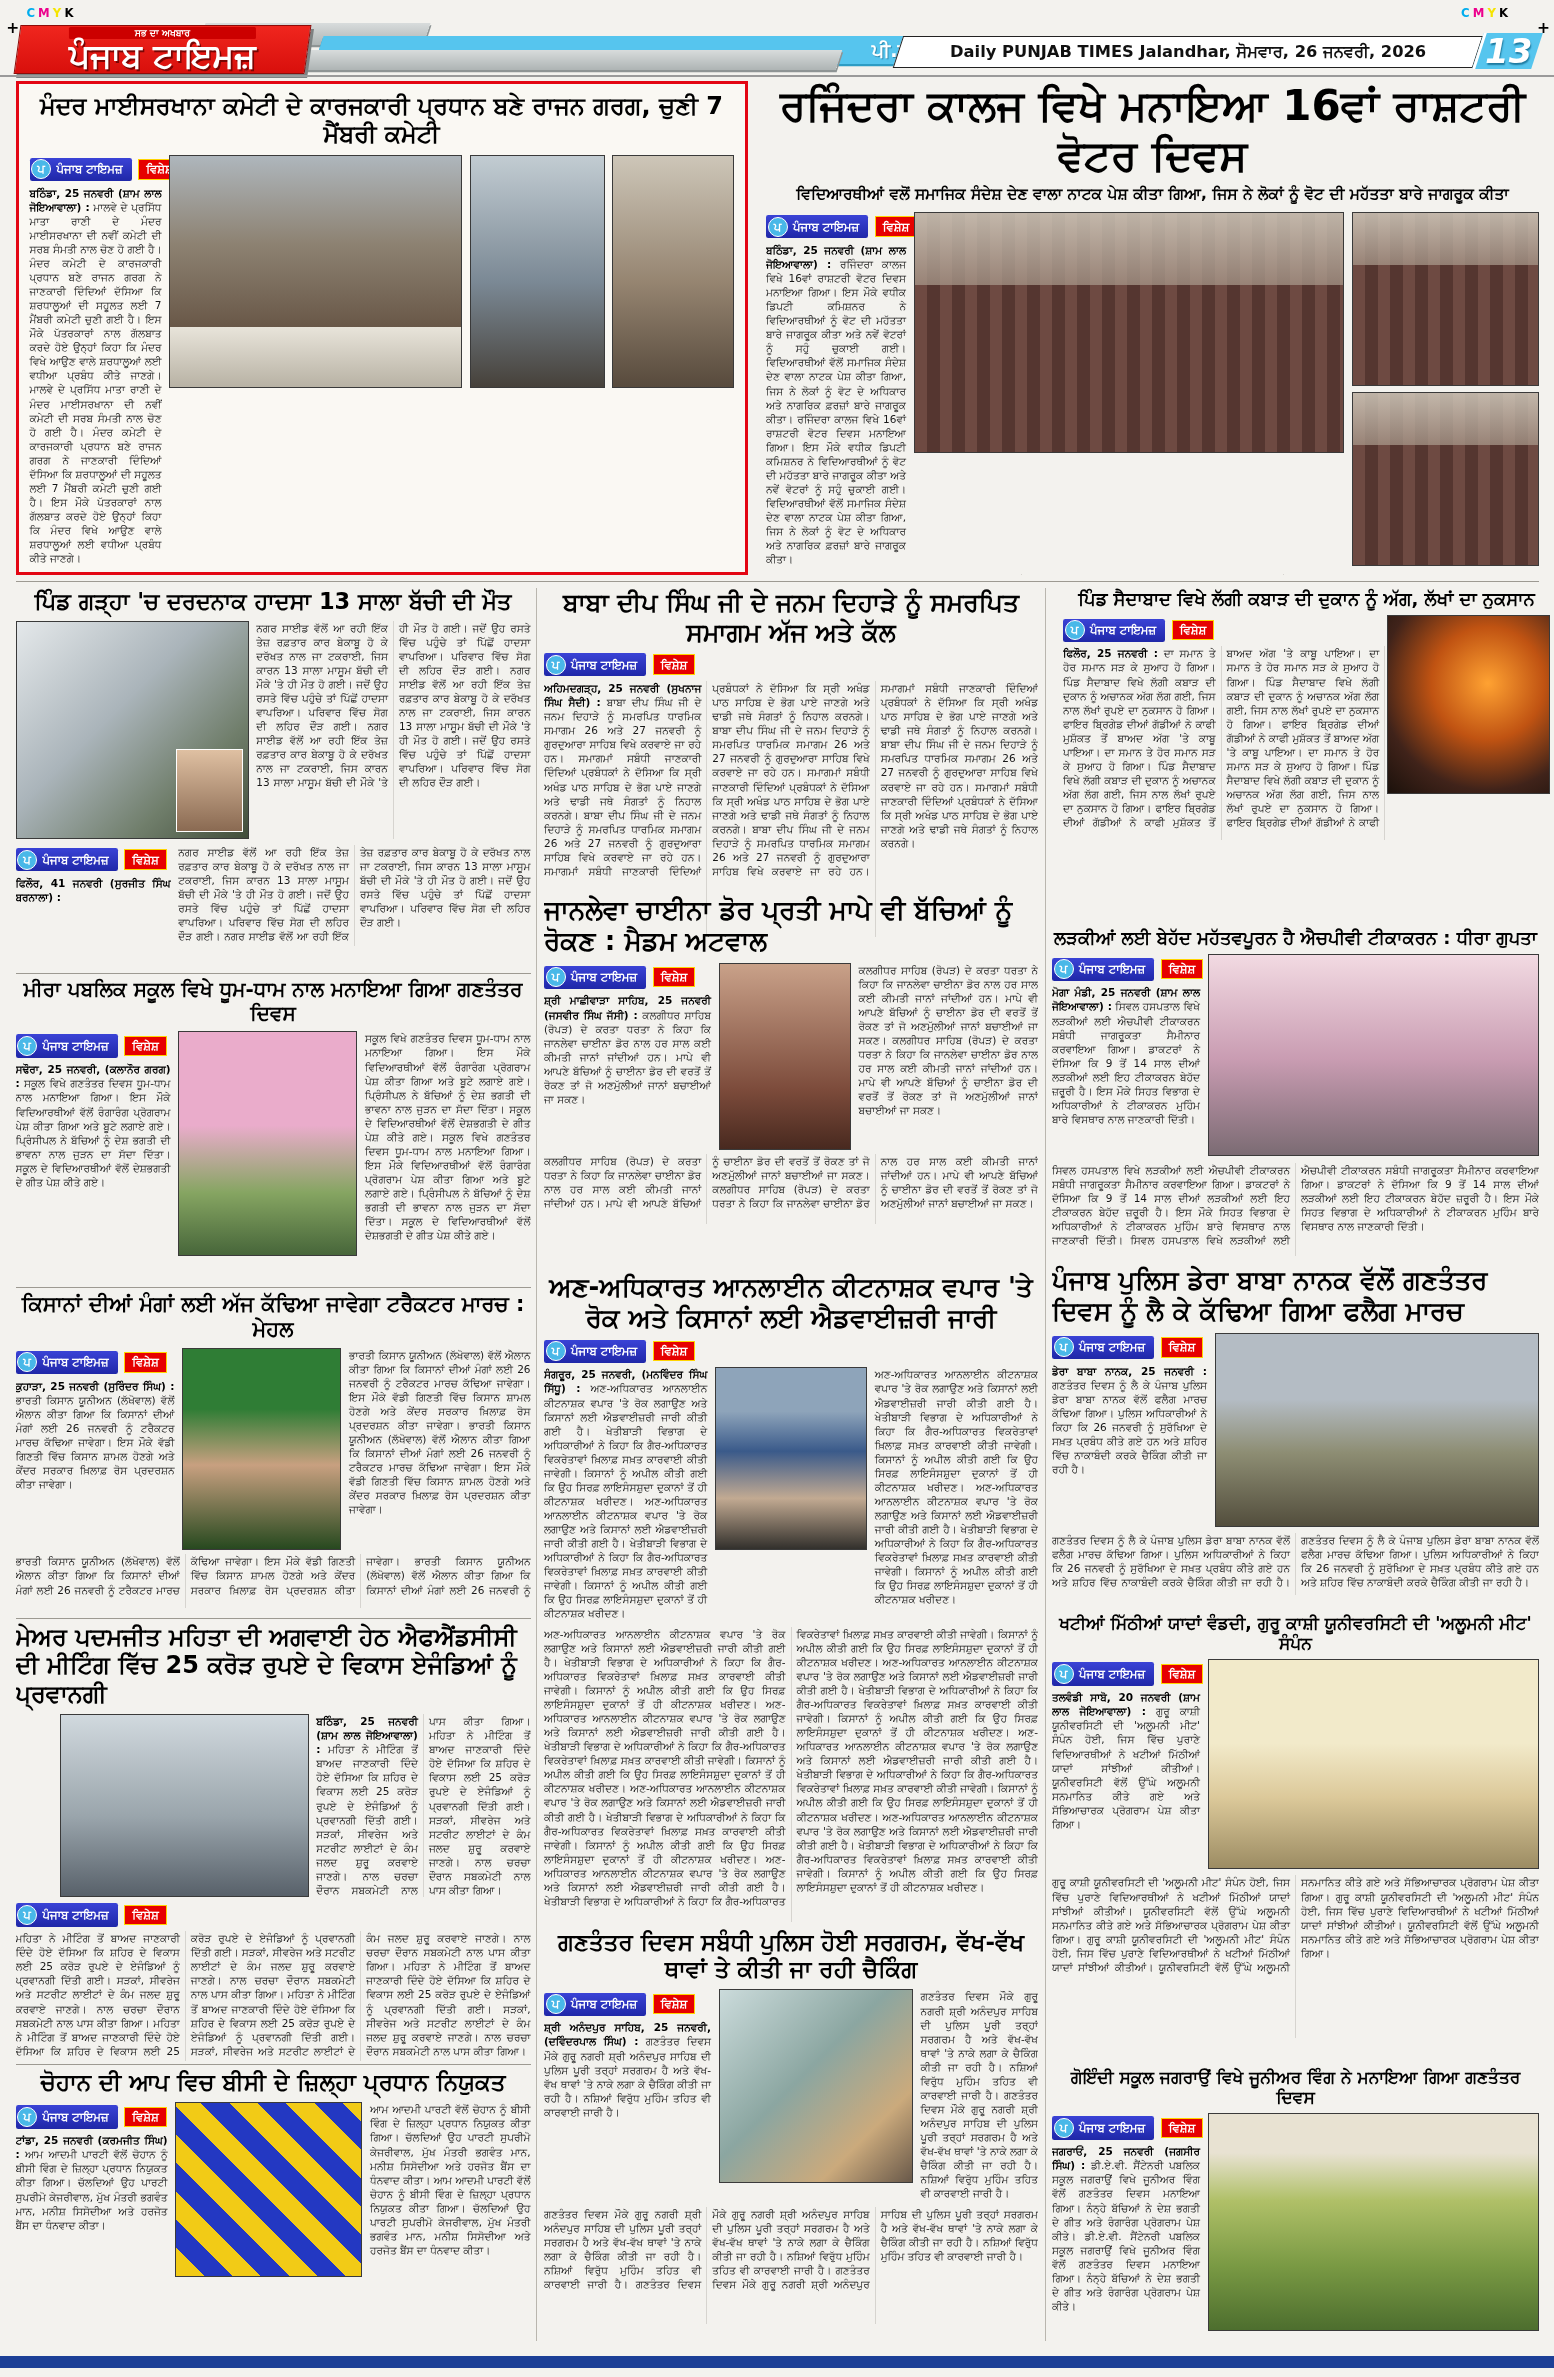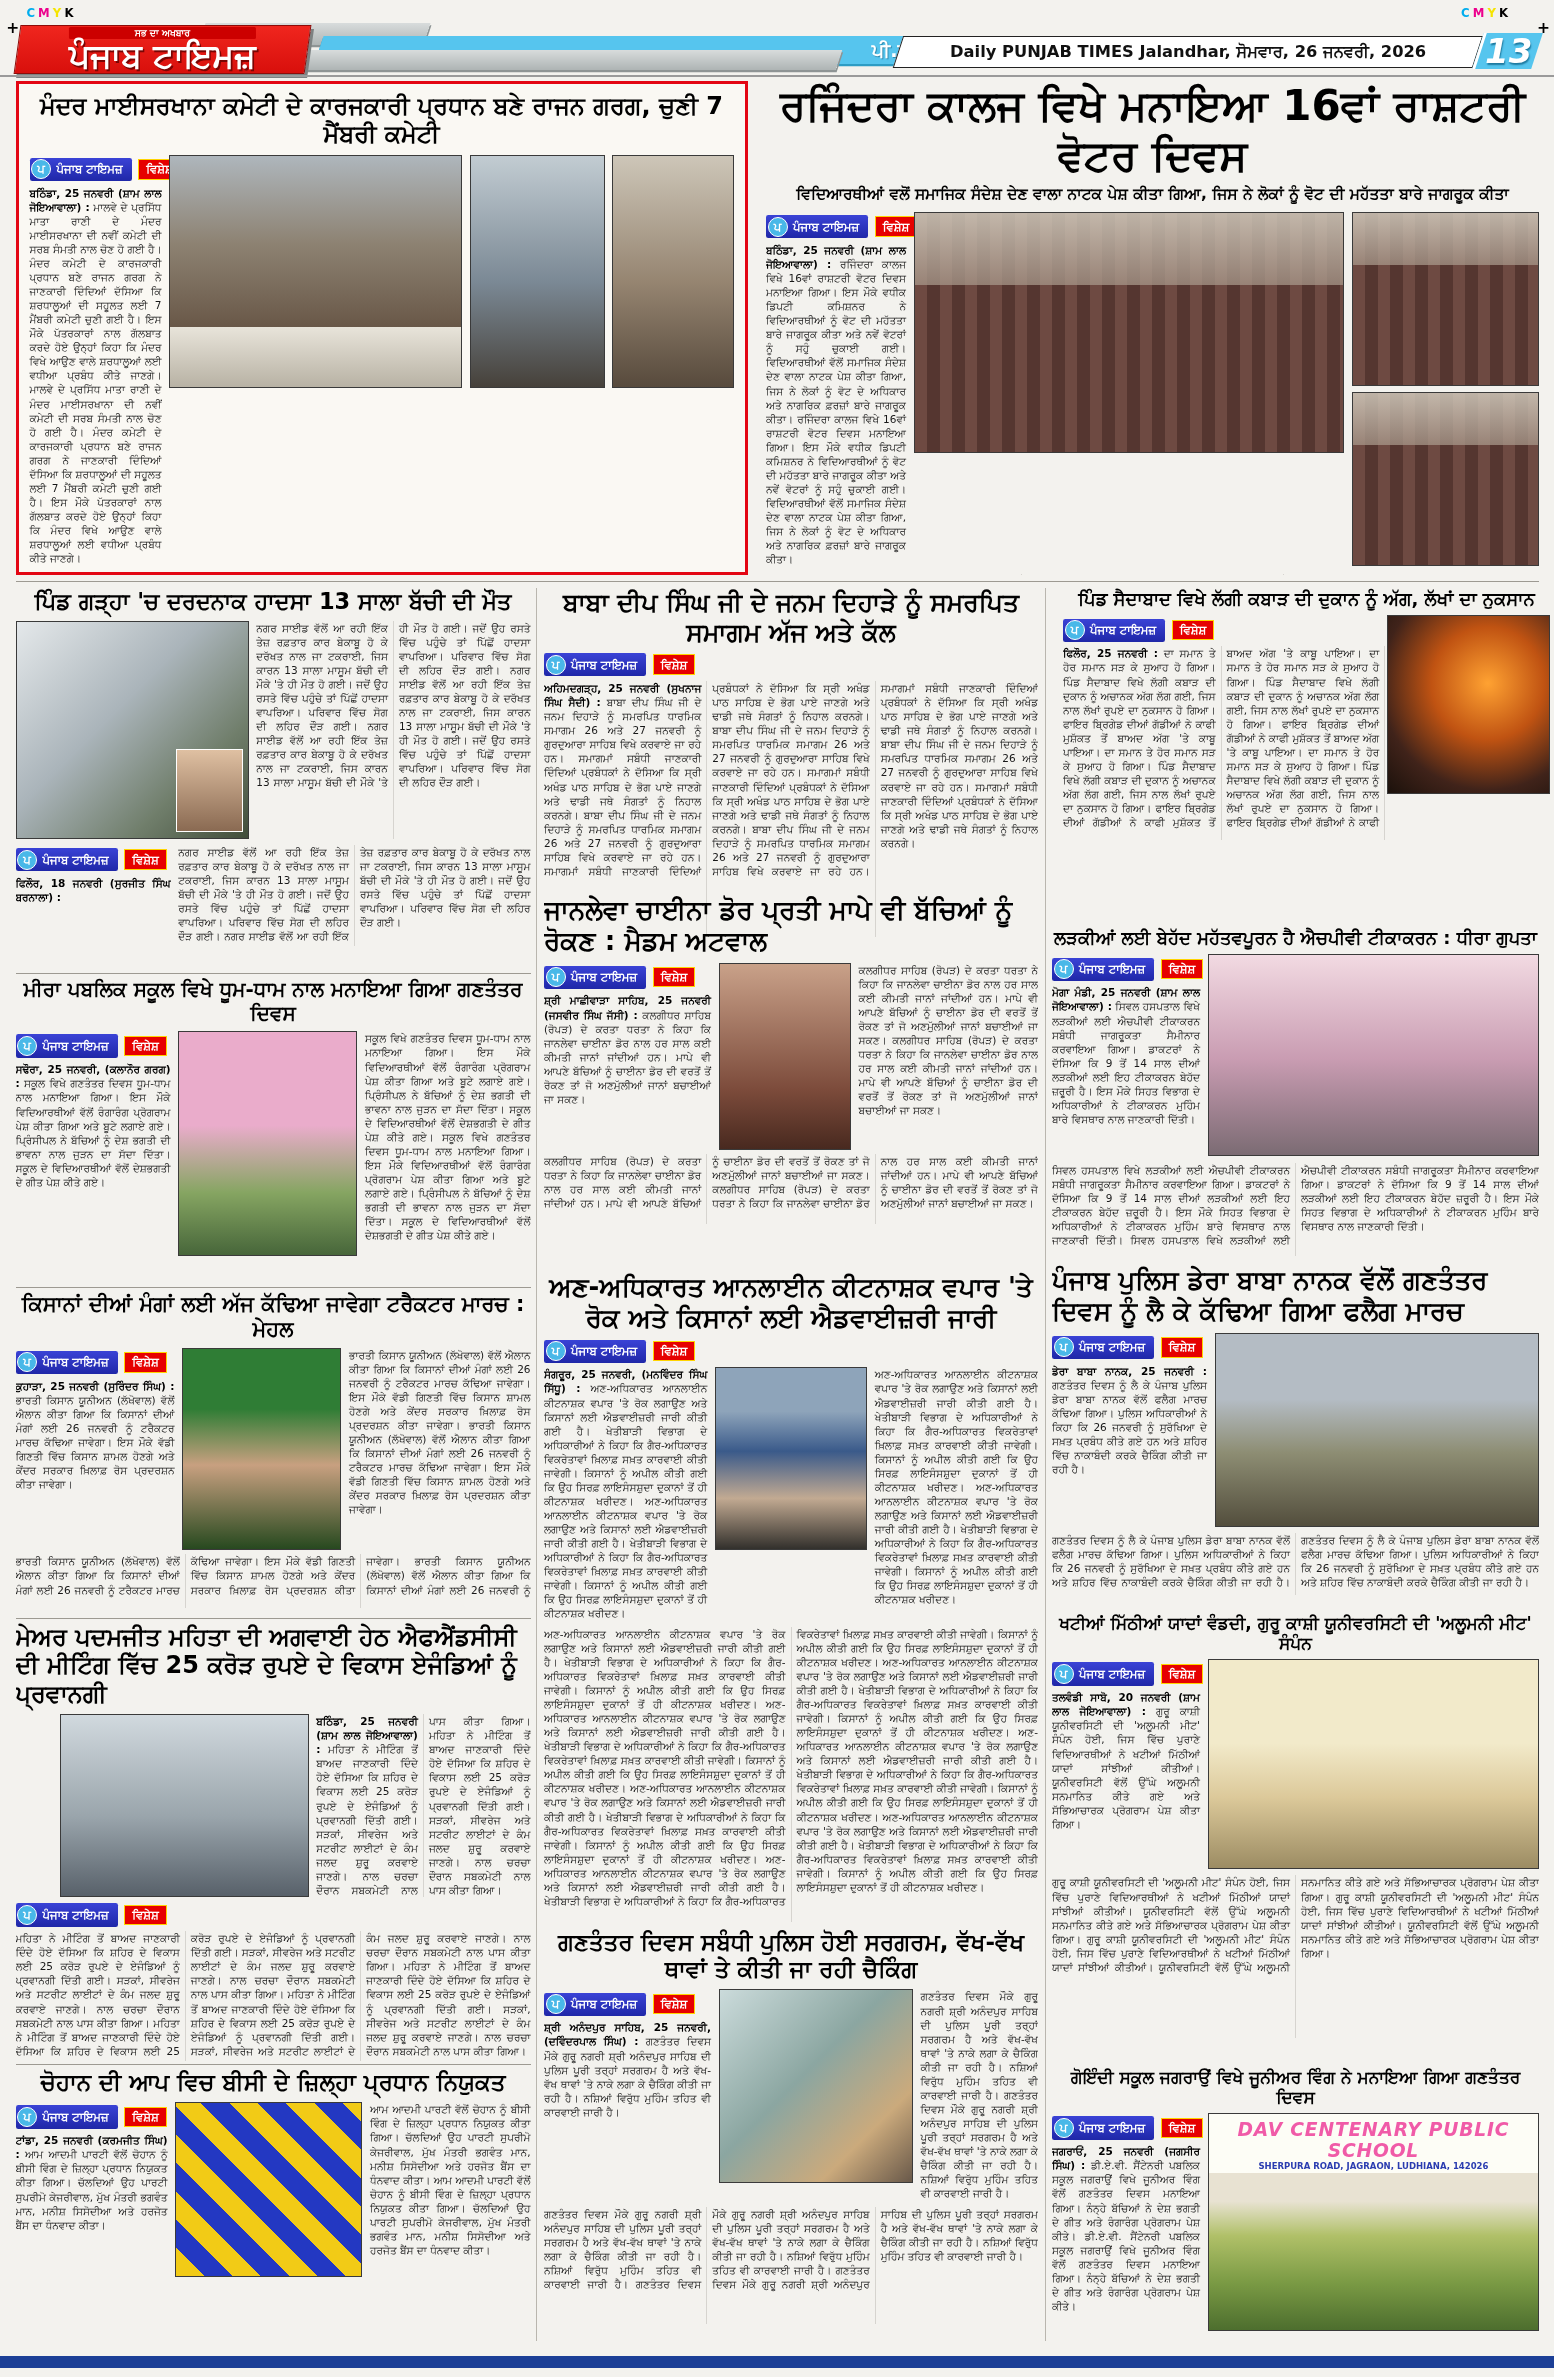--- a/index.html
+++ b/index.html
@@ -159,21 +159,21 @@
   </div>
   <div style="display:flex;gap:7.8px;margin-top:6.2px;">
     <div style="width:155px;flex:none;">
       <div class="badge">
         <span class="badge-bar">
             <span class="badge-circle">ਪ</span>
             <span>ਪੰਜਾਬ ਟਾਇਮਜ਼</span>
           </span>
         <span class="badge-tag">ਵਿਸ਼ੇਸ਼</span>
       </div>
-      <p class="bd" style="margin:3.1px 0 0 0;"><b>ਫਿਲੌਰ, 18 ਜਨਵਰੀ (ਸੁਰਜੀਤ ਸਿੰਘ ਬਰਨਾਲਾ) :</b></p>
+      <p class="bd" style="margin:3.1px 0 0 0;"><b>ਫਿਲੌਰ, 41 ਜਨਵਰੀ (ਸੁਰਜੀਤ ਸਿੰਘ ਬਰਨਾਲਾ) :</b></p>
     </div>
     <p class="bd cols2" style="flex:1;margin:0;height:101px;">ਨਗਰ ਸਾਈਡ ਵੱਲੋਂ ਆ ਰਹੀ ਇੱਕ ਤੇਜ਼ ਰਫ਼ਤਾਰ ਕਾਰ ਬੇਕਾਬੂ ਹੋ ਕੇ ਦਰੱਖਤ ਨਾਲ ਜਾ ਟਕਰਾਈ, ਜਿਸ ਕਾਰਨ 13 ਸਾਲਾ ਮਾਸੂਮ ਬੱਚੀ ਦੀ ਮੌਕੇ 'ਤੇ ਹੀ ਮੌਤ ਹੋ ਗਈ। ਜਦੋਂ ਉਹ ਰਸਤੇ ਵਿੱਚ ਪਹੁੰਚੇ ਤਾਂ ਪਿੱਛੋਂ ਹਾਦਸਾ ਵਾਪਰਿਆ। ਪਰਿਵਾਰ ਵਿੱਚ ਸੋਗ ਦੀ ਲਹਿਰ ਦੌੜ ਗਈ। ਨਗਰ ਸਾਈਡ ਵੱਲੋਂ ਆ ਰਹੀ ਇੱਕ ਤੇਜ਼ ਰਫ਼ਤਾਰ ਕਾਰ ਬੇਕਾਬੂ ਹੋ ਕੇ ਦਰੱਖਤ ਨਾਲ ਜਾ ਟਕਰਾਈ, ਜਿਸ ਕਾਰਨ 13 ਸਾਲਾ ਮਾਸੂਮ ਬੱਚੀ ਦੀ ਮੌਕੇ 'ਤੇ ਹੀ ਮੌਤ ਹੋ ਗਈ। ਜਦੋਂ ਉਹ ਰਸਤੇ ਵਿੱਚ ਪਹੁੰਚੇ ਤਾਂ ਪਿੱਛੋਂ ਹਾਦਸਾ ਵਾਪਰਿਆ। ਪਰਿਵਾਰ ਵਿੱਚ ਸੋਗ ਦੀ ਲਹਿਰ ਦੌੜ ਗਈ।</p>
   </div>
 </div>
 
 <div class="article" style="left:544px;top:588px;width:494px;height:378px;">
   <div class="hl" style="font-size:25px;">ਬਾਬਾ ਦੀਪ ਸਿੰਘ ਜੀ ਦੇ ਜਨਮ ਦਿਹਾੜੇ ਨੂੰ ਸਮਰਪਿਤ ਸਮਾਗਮ ਅੱਜ ਅਤੇ ਕੱਲ</div>
   <div class="badge" style="margin-top:6.2px;">
     <span class="badge-bar">
         <span class="badge-circle">ਪ</span>
@@ -392,24 +392,20 @@
       <div class="badge">
         <span class="badge-bar">
             <span class="badge-circle">ਪ</span>
             <span>ਪੰਜਾਬ ਟਾਇਮਜ਼</span>
           </span>
         <span class="badge-tag">ਵਿਸ਼ੇਸ਼</span>
       </div>
       <p class="bd" style="margin:3.1px 0 0 0;"><b>ਜਗਰਾਓਂ, 25 ਜਨਵਰੀ (ਜਗਸੀਰ ਸਿੰਘ) :</b> <span>ਡੀ.ਏ.ਵੀ. ਸੈਂਟੇਨਰੀ ਪਬਲਿਕ ਸਕੂਲ ਜਗਰਾਉਂ ਵਿਖੇ ਜੂਨੀਅਰ ਵਿੰਗ ਵੱਲੋਂ ਗਣਤੰਤਰ ਦਿਵਸ ਮਨਾਇਆ ਗਿਆ। ਨੰਨ੍ਹੇ ਬੱਚਿਆਂ ਨੇ ਦੇਸ਼ ਭਗਤੀ ਦੇ ਗੀਤ ਅਤੇ ਰੰਗਾਰੰਗ ਪ੍ਰੋਗਰਾਮ ਪੇਸ਼ ਕੀਤੇ। ਡੀ.ਏ.ਵੀ. ਸੈਂਟੇਨਰੀ ਪਬਲਿਕ ਸਕੂਲ ਜਗਰਾਉਂ ਵਿਖੇ ਜੂਨੀਅਰ ਵਿੰਗ ਵੱਲੋਂ ਗਣਤੰਤਰ ਦਿਵਸ ਮਨਾਇਆ ਗਿਆ। ਨੰਨ੍ਹੇ ਬੱਚਿਆਂ ਨੇ ਦੇਸ਼ ਭਗਤੀ ਦੇ ਗੀਤ ਅਤੇ ਰੰਗਾਰੰਗ ਪ੍ਰੋਗਰਾਮ ਪੇਸ਼ ਕੀਤੇ।</span></p>
     </div>
     <div class="ph ph-dav" style="flex:1;height:218px;">
-      <div class="dav-banner">
-        <div class="dav-l1">DAV CENTENARY PUBLIC SCHOOL</div>
-        <div class="dav-l2">SHERPURA ROAD, JAGRAON, LUDHIANA, 142026</div>
-      </div>
       <div class="dav-kids"></div>
     </div>
   </div>
 </div>
 
 <div class="vsep" style="left:536px;top:588px;height:1753px;"></div>
 <div class="vsep" style="left:1045px;top:588px;height:1753px;"></div>
 
 <div class="abs footerbar" style="left:0;top:2356px;width:1554px;height:12.4px;"></div>
 

